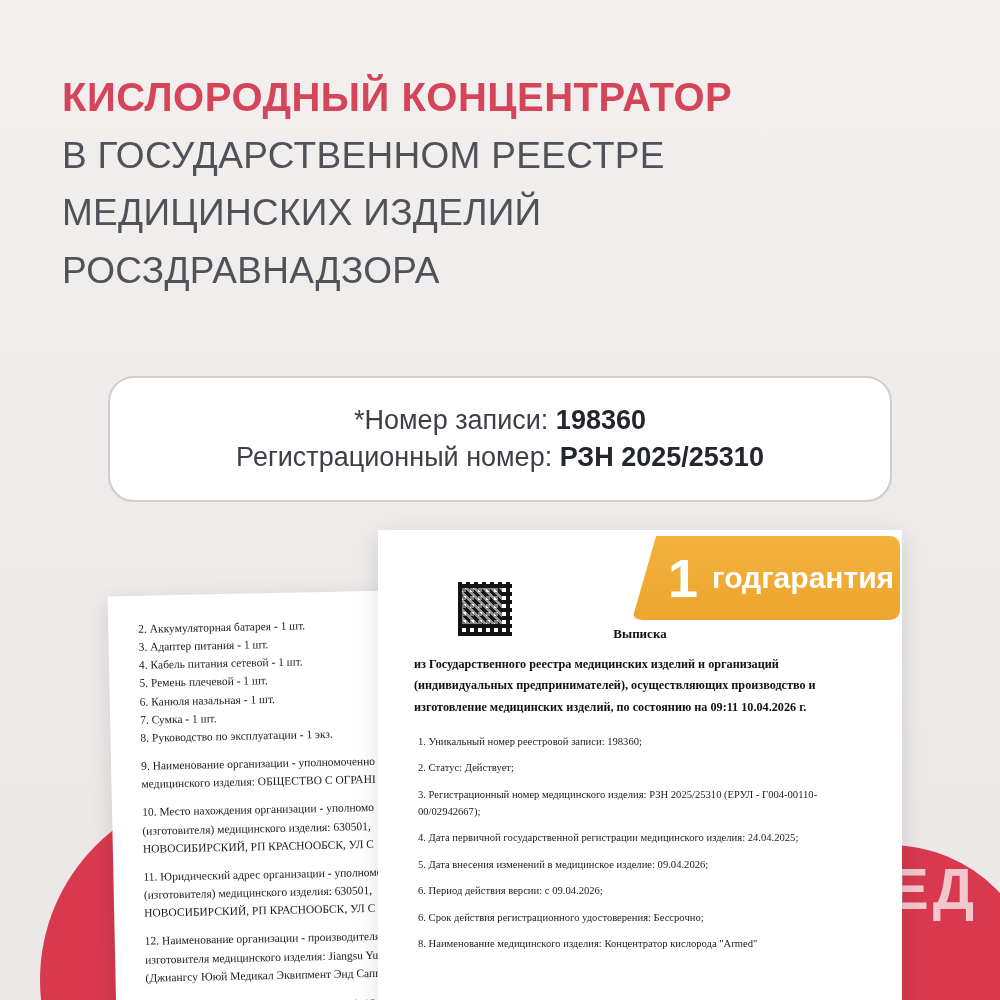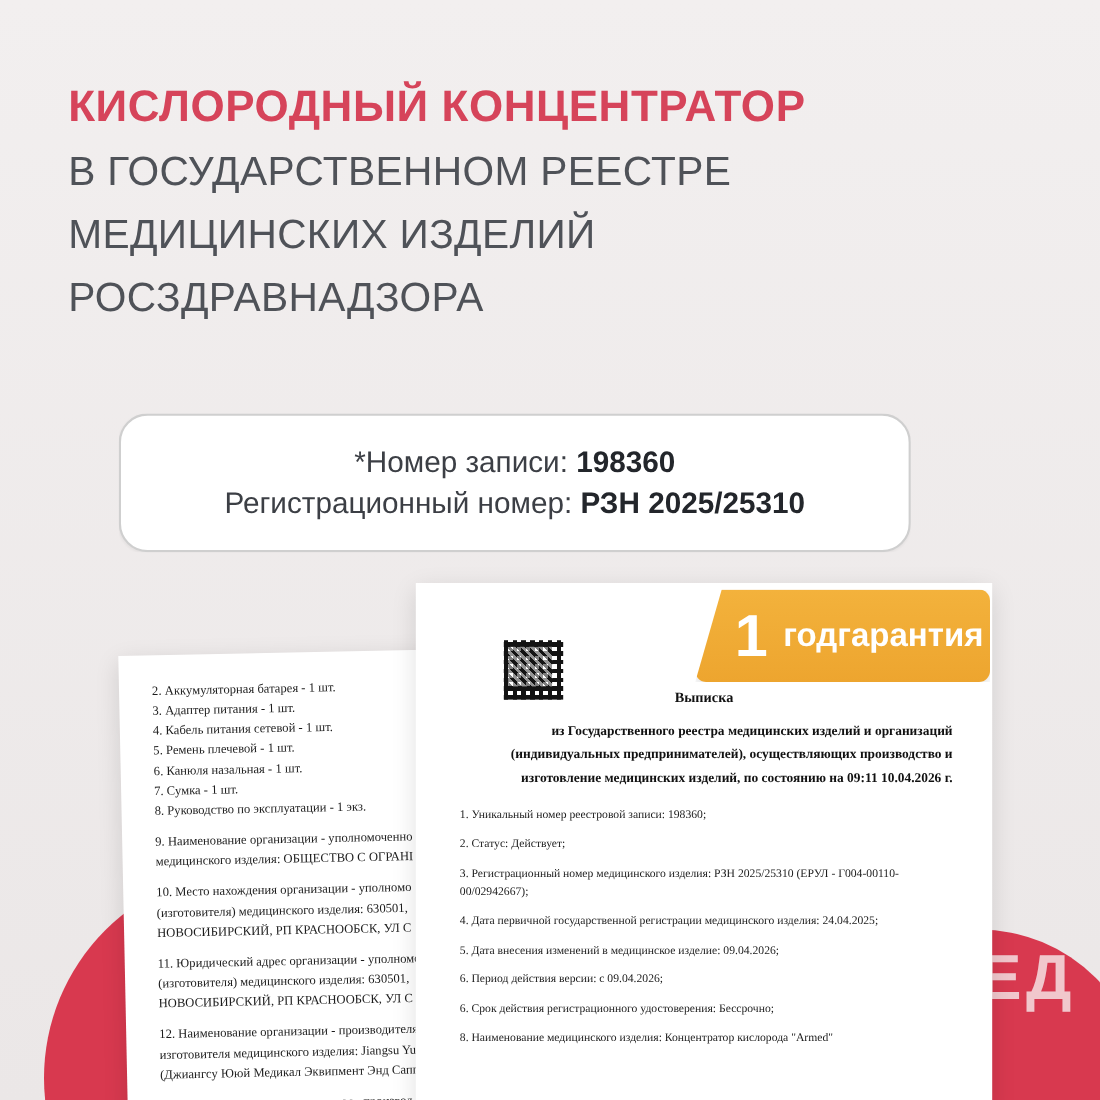--- a/index.html
+++ b/index.html
@@ -37,21 +37,21 @@
     color: #4f5258;
     line-height: 1.33;
     text-transform: uppercase;
     letter-spacing: 0.3px;
   }
 
   
   .callout {
     position: absolute;
     left: 108px; top: 376px;
-    width: 720px; height: 126px;
+    width: 784px; height: 126px;
     background: #ffffff;
     border: 2px solid #cfcfcf;
     border-radius: 26px 26px 26px 26px;
     box-shadow: 0 1px 2px rgba(0,0,0,0.04);
     clip-path: polygon(0 0, 100% 0, 100% 100%, 0 100%);
   }
   .callout::before{
     content:"";
     position:absolute;
     left:-1px; top:-2px;
@@ -157,21 +157,21 @@
   .doc-title {
     margin-top: 78px;
     text-align: center;
     font-family: "Liberation Serif", serif;
     font-size: 13px;
     font-weight: bold;
     color: #111;
   }
   .doc-subtitle {
     margin-top: 12px;
-    text-align: right;
+    text-align: left;
     font-family: "Liberation Serif", serif;
     font-size: 12.2px;
     font-weight: bold;
     line-height: 1.75;
     color: #111;
     padding: 0 10px;
   }
   .doc-note {
     margin-top: 16px;
     text-align: center;

